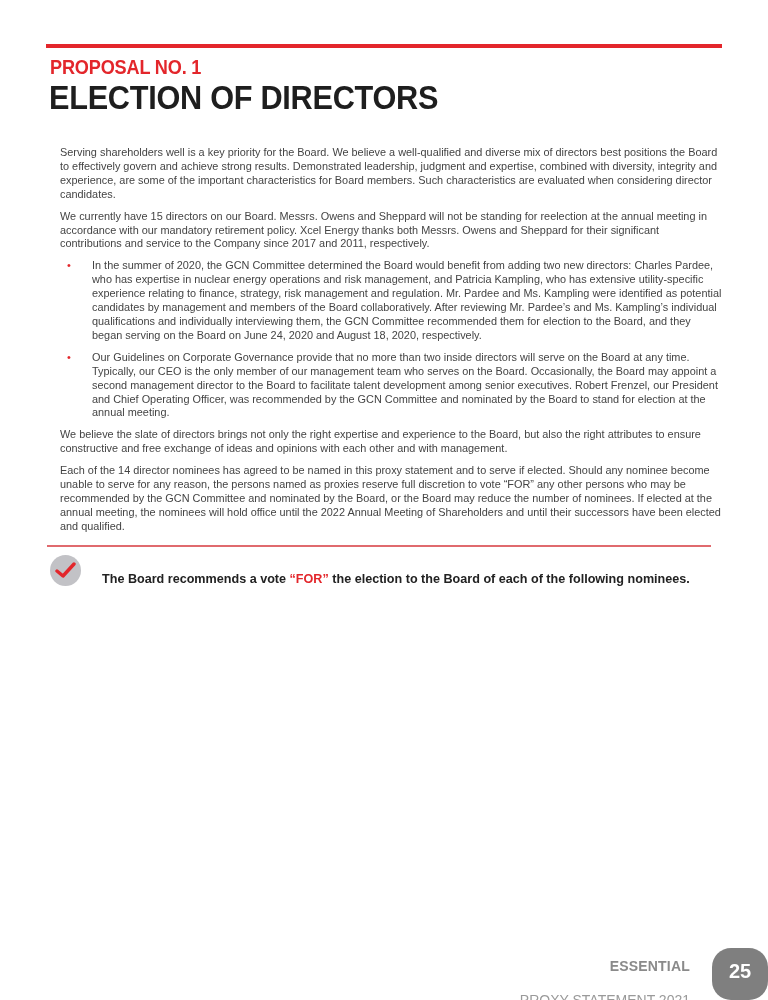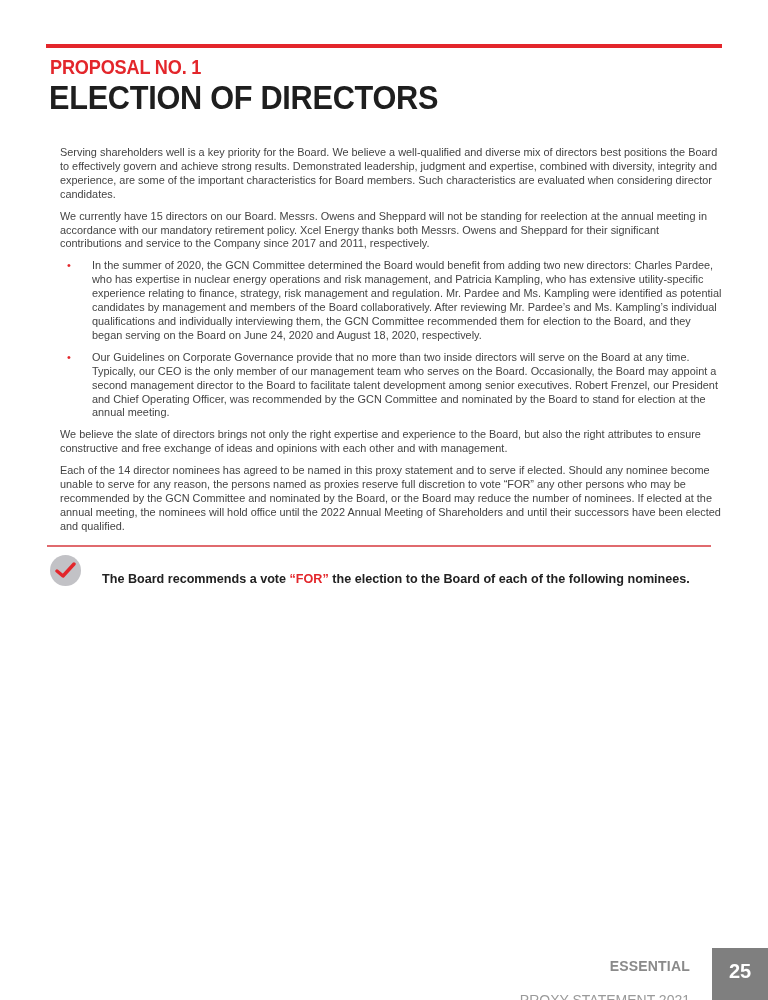--- a/index.html
+++ b/index.html
@@ -14,21 +14,21 @@
   .body li { position:relative; padding-left:45px; margin-bottom:8px; }
   .bullet { position:absolute; left:20px; top:0; color:#e3262b; font-size:11px; }
   .mid-rule { position:absolute; left:47px; top:545px; width:664px; height:2px; background:#e06a6e; }
   .check-badge { position:absolute; left:50px; top:555px; width:31px; height:31px; border-radius:50%; background:#c2c2c6; }
   .check-badge svg { position:absolute; left:5px; top:7px; }
   .recommend { position:absolute; left:102px; top:565px; font-size:12.6px; font-weight:bold; color:#222;margin-top:7px; }
   .recommend .for { color:#e3262b; }
   .footer-brand { position:absolute; right:78px; top:958px; text-align:right; }
   .footer-brand .b1 { font-size:14px; font-weight:bold; color:#8a8a8a; letter-spacing:0.2px; }
   .footer-brand .b2 { font-size:14px; color:#9a9a9a; margin-top:18px; }
-  .page-box { position:absolute; left:712px; top:948px; width:56px; height:52px; background:#7f7f7f; }
+  .page-box { position:absolute; left:712px; top:948px; width:56px; height:52px; background:#7f7f7f;border-radius:19px; }
   .page-box span { position:absolute; left:0; right:0; top:12px; text-align:center; font-size:20px; font-weight:bold; color:#ffffff; }
 </style>
 </head>
 <body>
 
 <div class="top-rule"></div>
 <div class="kicker">PROPOSAL NO. 1</div>
 <h1 class="title" style="margin:0;">ELECTION OF DIRECTORS</h1>
 
 <div class="body">

